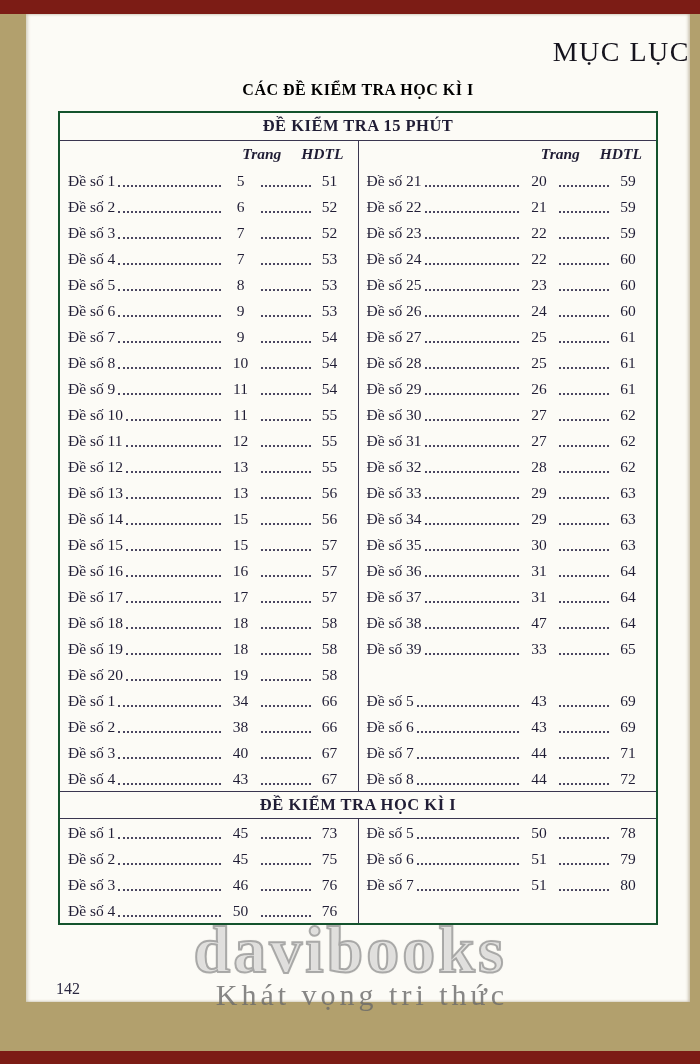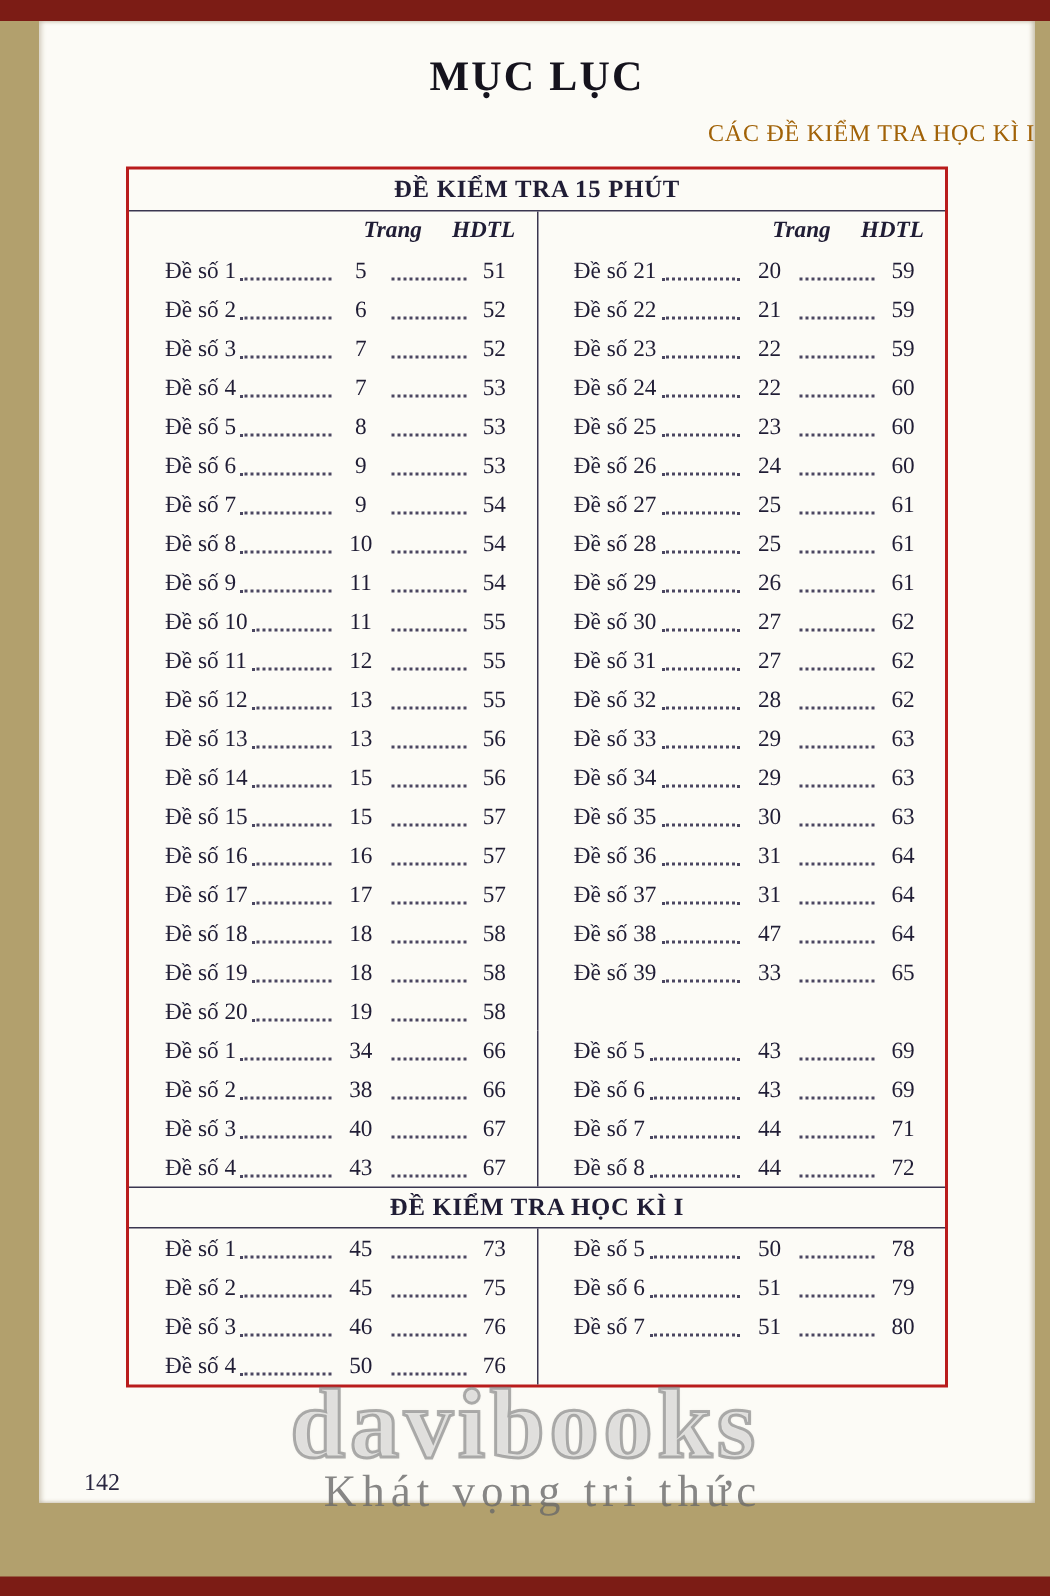--- a/index.html
+++ b/index.html
@@ -12,44 +12,44 @@
   .scan { position: relative; width: 700px; height: 1064px; background: #b2a06d; overflow: hidden; }
   .edge { position: absolute; }
   .top-red    { left: 0; top: 0; width: 100%; height: 14px; background: #7c1c15; }
   .bottom-red { left: 0; bottom: 0; width: 100%; height: 13px; background: #7c1c15; }
   .page {
     position: absolute; left: 26px; top: 14px; width: 664px; height: 988px;
     background: #fcfbf6;
     box-shadow: inset -2px 0 3px rgba(120,100,60,0.35), inset 2px 0 3px rgba(120,100,60,0.25);
   }
   .title {
-    margin: 22px 0 0; text-align: center;
-    font-size: 28px; font-weight: 700; letter-spacing: 1.5px; color: #15131d;
+    margin: 22px 0 0; text-align: right;
+    font-size: 28px; font-weight: 400; letter-spacing: 1.5px; color: #15131d;
   }
   .subtitle {
-    margin: 13px 0 0; text-align: right;
-    font-size: 16px; font-weight: 400; letter-spacing: 0.5px; color: #a16207;
+    margin: 13px 0 0; text-align: center;
+    font-size: 16px; font-weight: 700; letter-spacing: 0.5px; color: #000000;
   }
   .toc {
-    margin: 12px auto 0; width: 548px;
-    border: 2px solid #b91c1c; color: #201d35;
+    margin: 12px auto 0; width: 600px;
+    border: 2px solid #14532d; color: #201d35;
   }
   .section-title {
     height: 28px; line-height: 26px; text-align: center;
     font-weight: 700; font-size: 16.5px; letter-spacing: 0.5px;
     border-top: 1.5px solid #3a3650; border-bottom: 1.5px solid #3a3650;
   }
   .section:first-child .section-title { border-top: none; }
   .section-body { display: flex; align-items: stretch; }
   .half { flex: 1; display: flex; flex-direction: column; min-width: 0; }
   .half.first { border-right: 1.5px solid #3a3650; }
   .entry {
     display: flex; align-items: flex-end;
     height: 26px; line-height: 25px;
-    padding: 0 12px 0 8px; font-size: 15.5px; white-space: nowrap; margin-left: 16px;
+    padding: 0 12px 0 8px; font-size: 15.5px; white-space: nowrap;
   }
   .lbl { white-space: nowrap; }
   .dots { flex: 1 1 auto; min-width: 8px; border-bottom: 2px dotted #4a4660; margin: 0 3px 6px; }
   .dots.d2 { flex: 0 0 50px; }
   .pg { flex: 0 0 34px; text-align: center; }
   .hd { flex: 0 0 32px; text-align: center; }
   .colhead {
     display: flex; justify-content: flex-end; gap: 20px;
     height: 26px; line-height: 26px; padding: 0 14px 0 16px;
     font-weight: 700; font-style: italic; font-size: 15.5px;

